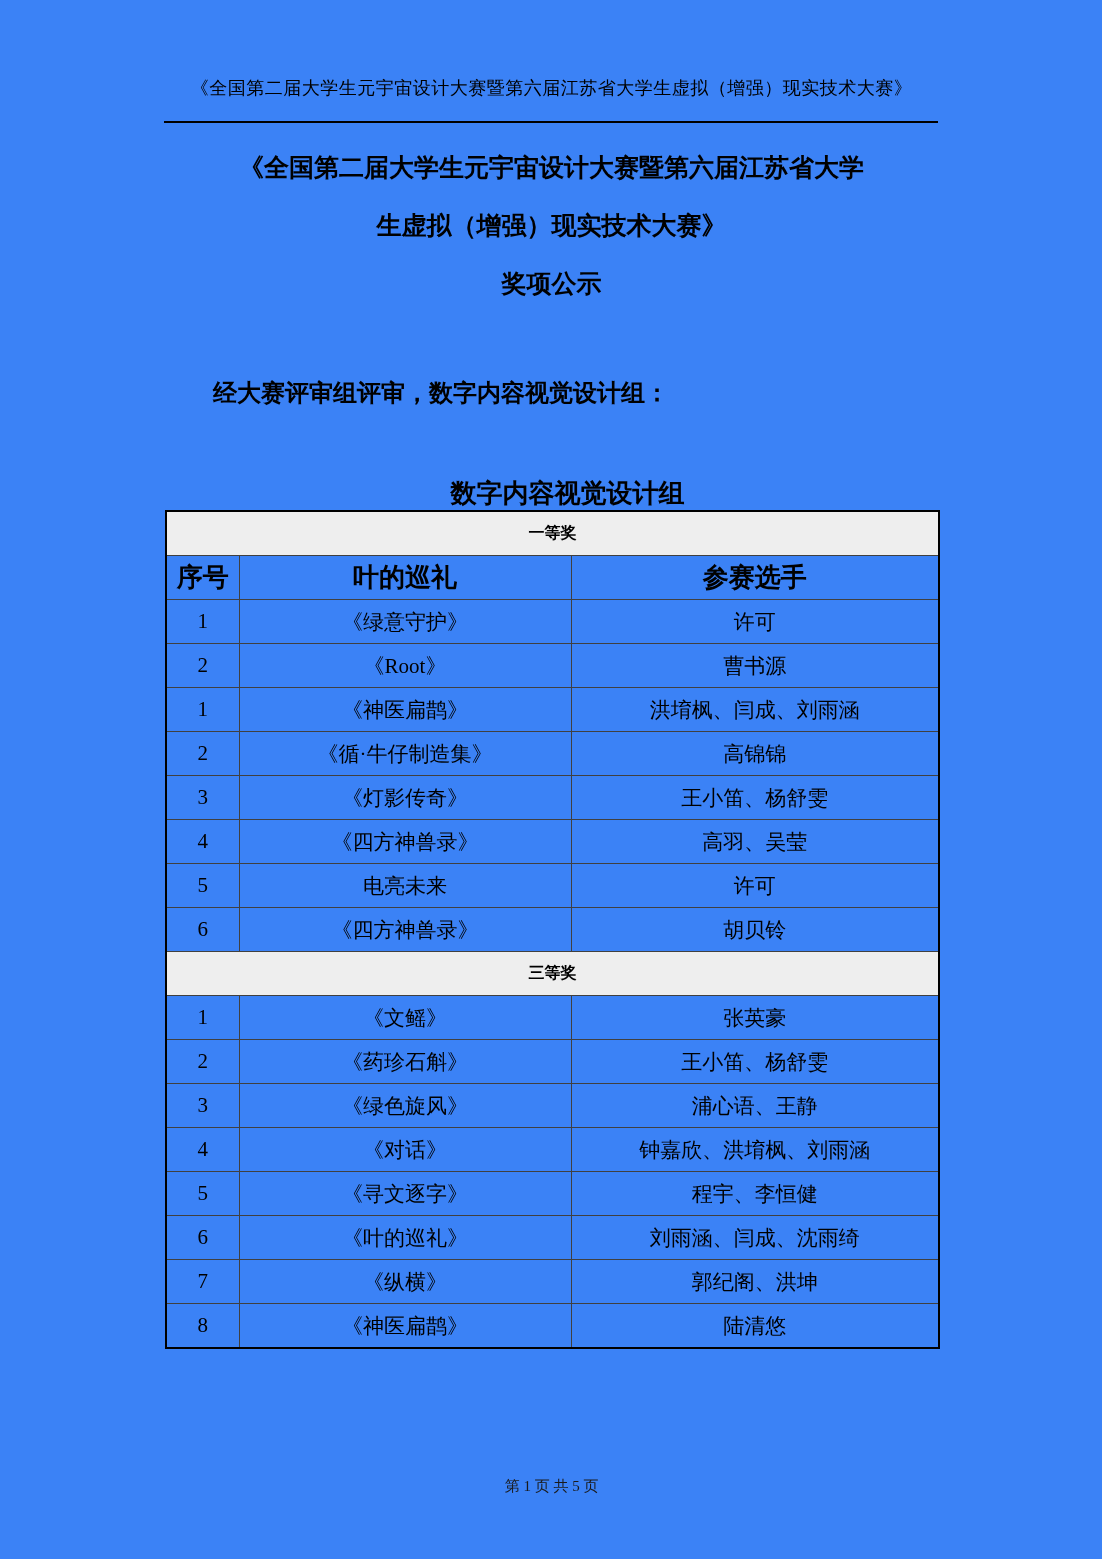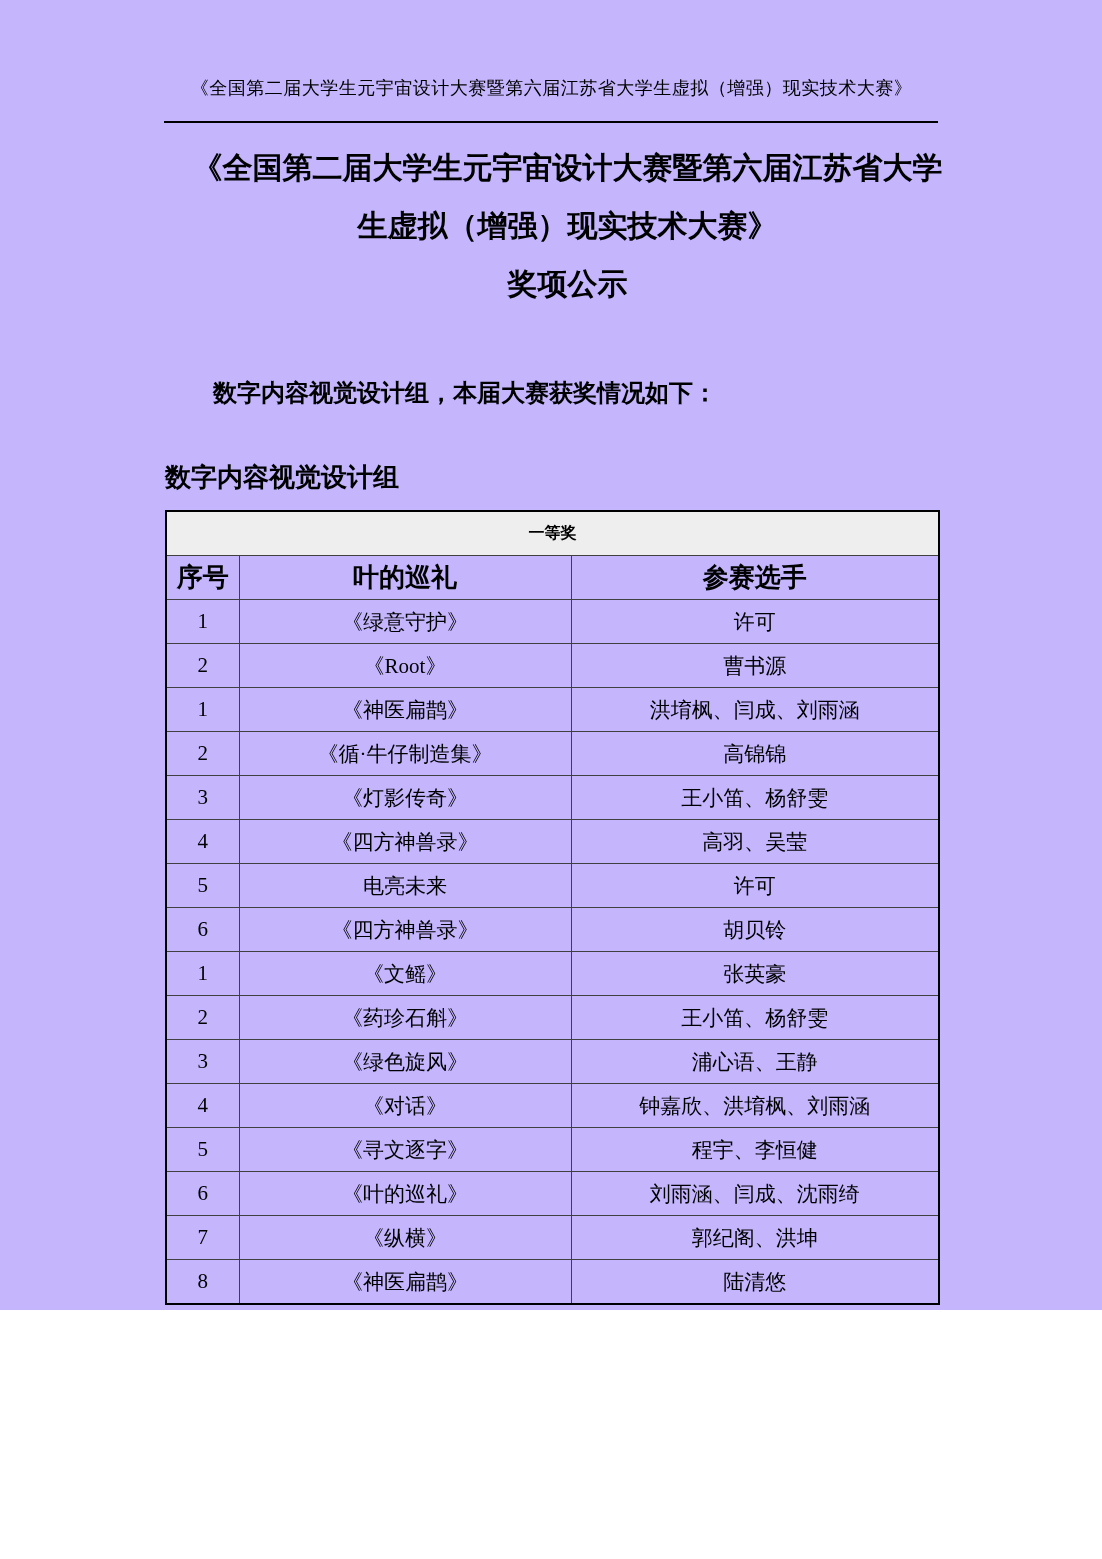--- a/index.html
+++ b/index.html
@@ -3,22 +3,22 @@
 <meta charset="utf-8">
 <style>
   html, body {
     margin: 0;
     padding: 0;
     background: #ffffff;
   }
   .page {
     position: relative;
     width: 1102px;
-    height: 1310px;
-    background: #c4b5fd;
+    height: 1559px;
+    background: #3b82f6;
     font-family: "Liberation Serif", "DejaVu Serif", serif;
     color: #000000;
     overflow: hidden;
     text-decoration: underline;
   }
   .page-header {
     position: absolute;
     top: 77px;
     left: 165px;
     width: 773px;
@@ -32,46 +32,46 @@
     position: absolute;
     top: 121px;
     left: 164px;
     width: 774px;
     border-top: 2px solid #000000;
     height: 0;
   }
   .doc-title {
     position: absolute;
     top: 139px;
-    left: 156px;
+    left: 140px;
     width: 823px;
     margin: 0;
     text-align: center;
-    font-size: 30px;
+    font-size: 25px;
     font-weight: bold;
     line-height: 58px;
   }
   .intro {
     position: absolute;
     top: 378px;
     left: 165px;
     width: 773px;
     margin: 0;
     font-size: 24px;
     font-weight: bold;
     line-height: 30px;
     text-indent: 48px;
   }
   .group-heading {
     position: absolute;
     top: 463px;
     left: 165px;
     width: 773px;
-    margin: 0;
-    text-align: left;
+    margin: 16px;
+    text-align: center;
     font-size: 26px;
     font-weight: bold;
     line-height: 30px;
   }
   table.awards {
     position: absolute;
     top: 510px;
     left: 165px;
     width: 773px;
     border-collapse: collapse;
@@ -116,21 +116,21 @@
   <div class="page-header">《全国第二届大学生元宇宙设计大赛暨第六届江苏省大学生虚拟（增强）现实技术大赛》</div>
 
   <div class="header-rule"></div>
 
   <h1 class="doc-title">
     <span>《全国第二届大学生元宇宙设计大赛暨第六届江苏省大学</span><br>
     <span>生虚拟（增强）现实技术大赛》</span><br>
     <span>奖项公示</span>
   </h1>
 
-  <p class="intro">数字内容视觉设计组，本届大赛获奖情况如下：</p>
+  <p class="intro">经大赛评审组评审，数字内容视觉设计组：</p>
 
   <h2 class="group-heading">数字内容视觉设计组</h2>
 
   <table class="awards">
     <colgroup>
         <col style="width: 73px;">
         <col style="width: 332px;">
         <col style="width: 368px;">
       </colgroup>
     <tbody id="awards-body">
@@ -175,20 +175,23 @@
         <tr class="data-row">
           <td>5</td>
           <td>电亮未来</td>
           <td>许可</td>
         </tr>
         <tr class="data-row">
           <td>6</td>
           <td>《四方神兽录》</td>
           <td>胡贝铃</td>
         </tr>
+        <tr class="section-row">
+          <td colspan="3">三等奖</td>
+        </tr>
         <tr class="data-row">
           <td>1</td>
           <td>《文鳐》</td>
           <td>张英豪</td>
         </tr>
         <tr class="data-row">
           <td>2</td>
           <td>《药珍石斛》</td>
           <td>王小笛、杨舒雯</td>
         </tr>

